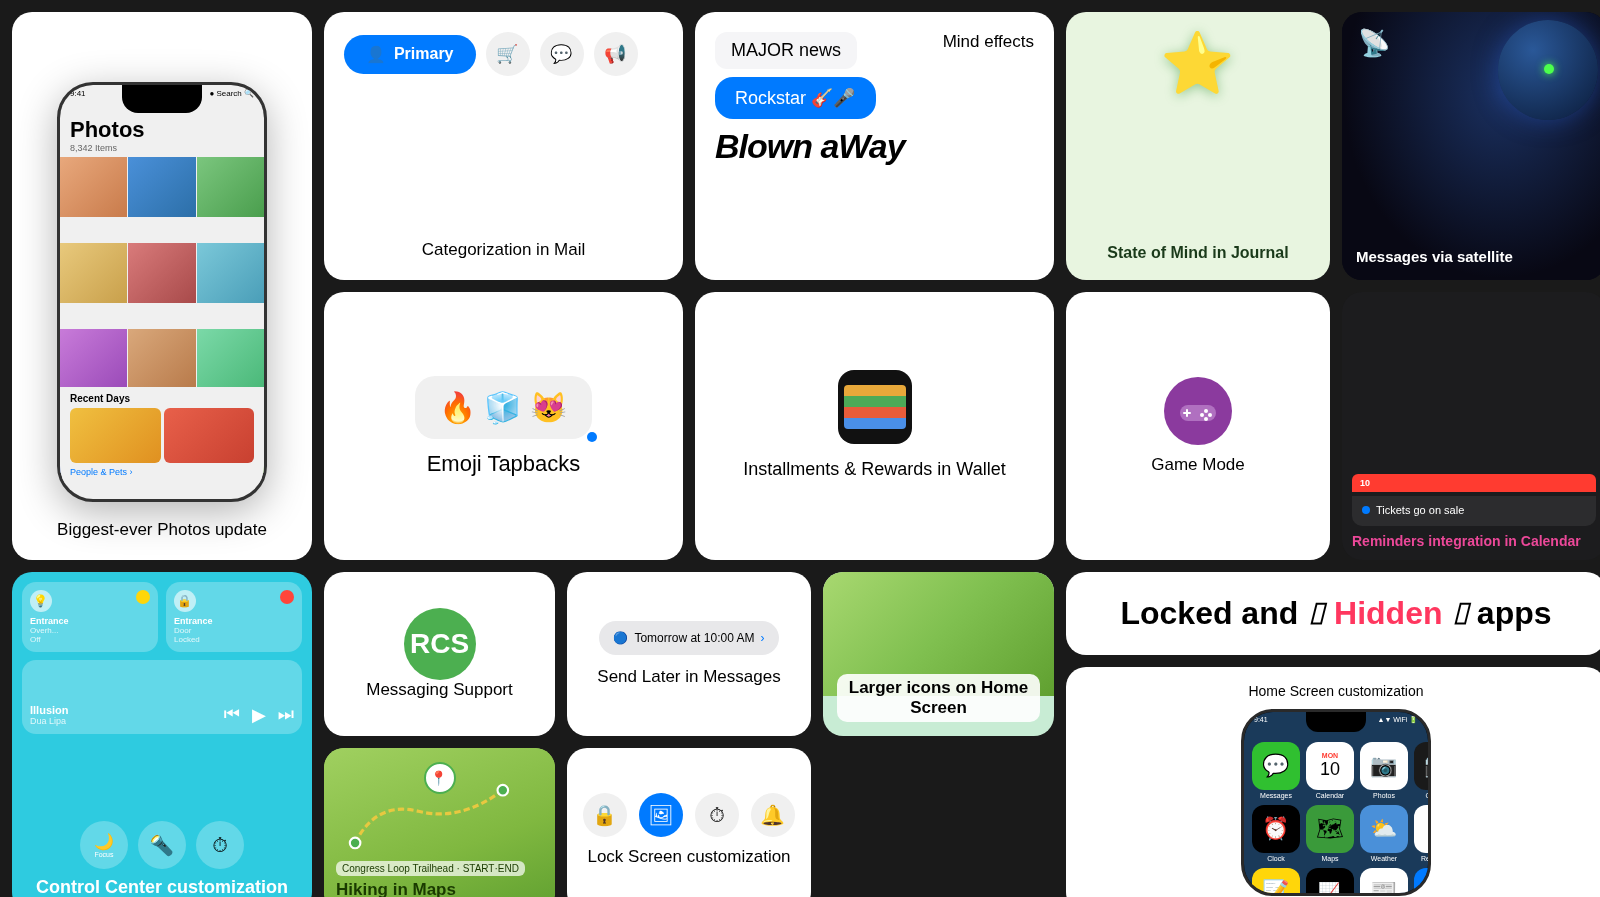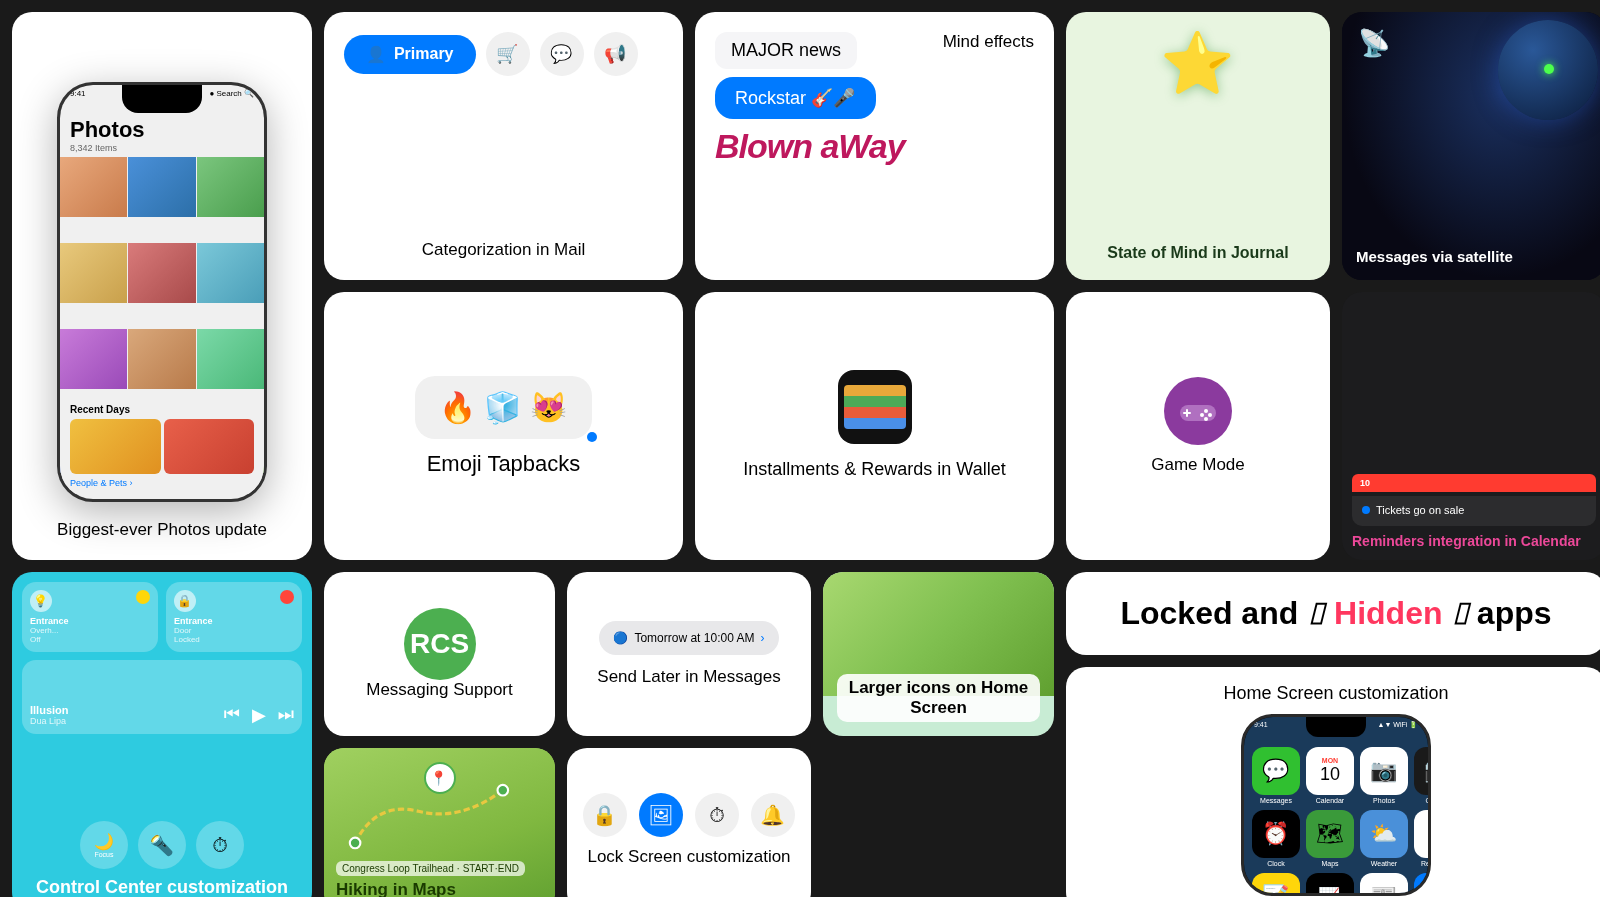--- a/index.html
+++ b/index.html
@@ -118,21 +118,21 @@
     .pc11 { background: linear-gradient(135deg, #e88ba8, #c85a78); }
     .pc12 { background: linear-gradient(135deg, #a8d97b, #78b84a); }
     .pc-people { background: linear-gradient(135deg, #f0c040, #e09020); position: relative; }
     .pc-colorful { 
       background: linear-gradient(135deg, #e8604a, #c84030);
       display: flex; align-items: center; justify-content: center;
     }
 
     .photos-bottom-section {
       position: absolute;
-      bottom: 5px;
+      bottom: 16px;
       left: 0;
       right: 0;
       background: #f0f0f0;
       padding: 6px 10px;
     }
     .recent-days-label {
       font-size: 10px;
       font-weight: 600;
       color: #000;
       margin-bottom: 4px;
@@ -392,21 +392,21 @@
         <div style="background:#f0f0f0;border-radius:50%;width:44px;height:44px;display:flex;align-items:center;justify-content:center;font-size:18px;">💬</div>
         <div style="background:#f0f0f0;border-radius:50%;width:44px;height:44px;display:flex;align-items:center;justify-content:center;font-size:18px;">📢</div>
       </div>
       <div style="font-size:17px;font-weight:500;color:#000;text-align:center;">Categorization in Mail</div>
     </div>
 
     <div style="background:#fff;border-radius:20px;padding:20px;display:flex;flex-direction:row;justify-content:space-between;">
       <div style="display:flex;flex-direction:column;gap:8px;align-items:flex-start;">
         <div style="background:#f5f5f7;border-radius:12px;padding:8px 16px;font-size:18px;font-weight:400;color:#000;">MAJOR news</div>
         <div style="background:#007aff;border-radius:18px;padding:10px 20px;font-size:18px;font-weight:500;color:#fff;display:flex;align-items:center;gap:4px;">Rockstar 🎸🎤</div>
-        <div style="font-size:34px;font-weight:700;font-style:italic;color:#be185d;letter-spacing:-1px;">Blown aWay</div>
+        <div style="font-size:34px;font-weight:700;font-style:italic;color:#000000;letter-spacing:-1px;">Blown aWay</div>
       </div>
       <div style="font-size:17px;font-weight:500;color:#000;">Mind effects</div>
     </div>
 
     <div style="background:#fff;border-radius:20px;padding:20px;display:flex;flex-direction:column;align-items:center;justify-content:center;gap:12px;">
       <div style="background:#f0f0f0;border-radius:20px;padding:14px 24px;display:flex;align-items:center;gap:8px;position:relative;">
         <span style="font-size:30px;">🔥</span>
         <span style="font-size:30px;">🧊</span>
         <span style="font-size:30px;">😻</span>
         <div style="width:10px;height:10px;background:#007aff;border-radius:50%;position:absolute;bottom:-3px;right:-5px;"></div>
@@ -590,21 +590,21 @@
       <div style="font-size:32px;font-weight:700;color:#000;text-align:center;line-height:1.1;">
         <span>Locked and</span>
         <span style="font-family:Georgia,serif;font-style:italic;font-size:30px;"> ⌷</span>
         <span style="color:#ff375f;">Hidden</span>
         <span style="font-family:Georgia,serif;font-style:italic;font-size:30px;">⌷ </span>
         <span>apps</span>
       </div>
     </div>
 
     <div class="homescreen-full-card">
-      <div style="font-size:18px;font-weight:500;color:#000;text-align:center;">Home Screen customization</div>
+      <div style="font-size:14px;font-weight:500;color:#000;text-align:center;">Home Screen customization</div>
 
       <div class="ios-phone-mockup">
         <div class="ios-phone-screen">
           <div class="ios-phone-notch"></div>
           <div class="ios-phone-statusbar">
             <span>9:41</span>
             <span>▲▼ WiFi 🔋</span>
           </div>
           <div class="app-icons-grid">
             <div style="display:flex;flex-direction:column;align-items:center;">

